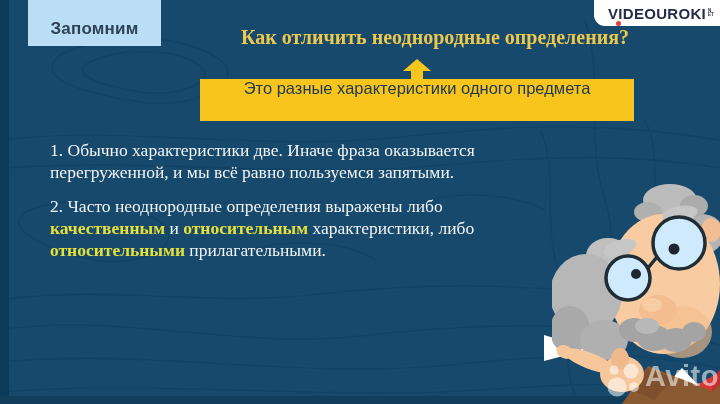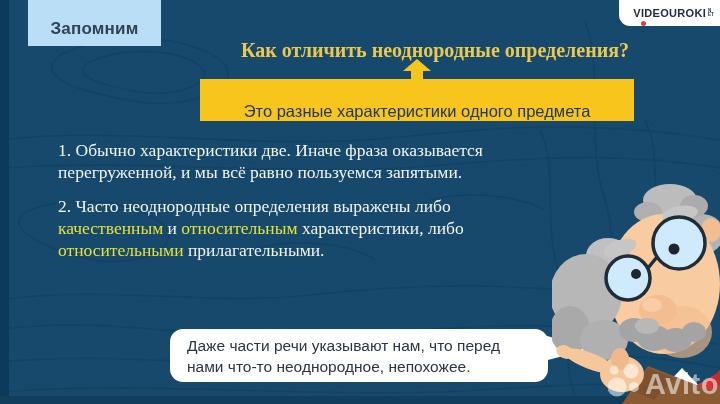--- a/index.html
+++ b/index.html
@@ -7,51 +7,51 @@
   .stage{position:relative;width:720px;height:404px;background:#17496c;overflow:hidden;}
   .pattern{position:absolute;left:0;top:0;z-index:0;}
   .edge-left{position:absolute;left:0;top:0;width:9px;height:404px;background:#0c3a5b;z-index:1;}
   .edge-bottom{position:absolute;left:0;bottom:0;width:720px;height:8px;background:#123e5d;z-index:1;}
 
   .badge{position:absolute;left:28px;top:0;width:133px;height:46px;background:#badef5;
          display:flex;align-items:flex-end;justify-content:center;padding-bottom:7px;
          box-sizing:border-box;z-index:3;}
   .badge span{font-weight:bold;font-size:17px;color:#2e4356;letter-spacing:.2px;}
 
-  .title{position:absolute;left:190px;top:39px;width:490px;text-align:center;z-index:3;
+  .title{position:absolute;left:190px;top:26px;width:490px;text-align:center;z-index:3;
          font-family:"Liberation Serif",serif;font-weight:bold;font-size:20px;color:#ecc84d;}
 
   .arrow-up{position:absolute;left:401px;top:59px;z-index:3;}
   .callout{position:absolute;left:200px;top:79px;width:434px;height:42px;background:#f7c51c;
-           display:flex;align-items:flex-end;justify-content:center;z-index:3;}
+           display:flex;align-items:flex-start;justify-content:center;z-index:3;}
   .callout span{font-size:16.5px;color:#21394f;}
 
   .points{position:absolute;left:50px;top:139px;width:512px;z-index:3;
           font-family:"Liberation Serif",serif;font-size:17.5px;line-height:22px;color:#f3f5f4;}
-  .points p{margin:0 0 12px 8px;white-space:pre-wrap;}
-  .points .hl{color:#e5e13c;}
+  .points p{margin:0 0 12px 0;white-space:pre-wrap;}
+  .points .hl{color:#e5e13c;font-weight:bold;}
 
   .bubble{position:absolute;left:170px;top:329px;width:378px;height:53px;background:#ffffff;
           border-radius:13px;z-index:4;display:flex;align-items:center;box-sizing:border-box;
           padding:6px 14px 6px 17px;}
   .bubble span{font-size:15.5px;line-height:21px;color:#2b3542;white-space:pre-wrap;}
   .bubble-tail{position:absolute;left:544px;top:333px;z-index:4;}
 
   .professor{position:absolute;left:552px;top:182px;z-index:5;}
 
   .logo{position:absolute;right:0;top:0;height:26px;background:#ffffff;z-index:10;
         border-bottom-left-radius:11px;display:flex;align-items:center;
         padding:0 6px 0 14px;}
-  .logo .word{position:relative;font-weight:bold;font-size:11px;color:#232b49;letter-spacing:.3px;}
+  .logo .word{position:relative;font-weight:bold;font-size:15px;color:#232b49;letter-spacing:.3px;}
   .logo .dot{position:absolute;left:22px;bottom:0;width:5px;height:5px;border-radius:50%;
              background:#e23d3d;}
   .logo .net{font-weight:bold;font-size:4.5px;line-height:4px;color:#232b49;width:6px;
              word-break:break-all;margin-left:2px;}
 
-  .watermark{position:absolute;left:605px;top:360px;z-index:11;display:flex;align-items:flex-end;}
+  .watermark{position:absolute;left:605px;top:360px;z-index:11;display:flex;}
   .watermark .avtext{font-weight:bold;font-size:29px;line-height:29px;color:rgba(255,255,255,0.55);
                      letter-spacing:.5px;margin-left:2px;transform:translateY(2px);}
 </style>
 </head>
 <body>
 
 <div class="stage">
 
   <svg class="pattern" width="720" height="404" viewBox="0 0 720 404">
     <g fill="none" stroke="#0d3e62" stroke-width="1.6" opacity="0.5">
@@ -91,24 +91,20 @@
   </div>
 
   <div class="points">
     <p><span>1. Обычно характеристики две. Иначе фраза оказывается
 перегруженной, и мы всё равно пользуемся запятыми.</span></p>
     <p><span>2. Часто неоднородные определения выражены либо
 </span><span class="hl">качественным</span><span> и </span><span class="hl">относительным</span><span> характеристики, либо
 </span><span class="hl">относительными</span><span> прилагательными.</span></p>
   </div>
 
-  <div class="bubble">
-    <span>Даже части речи указывают нам, что перед
-нами что-то неоднородное, непохожее.</span>
-  </div>
   <svg class="bubble-tail" width="48" height="30" viewBox="0 0 48 30">
     <polygon points="0,2 46,16 0,28" fill="#ffffff"></polygon>
   </svg>
 
   <svg class="professor" width="168" height="222" viewBox="0 0 168 222">
 
     <ellipse cx="150" cy="52" rx="22" ry="20" fill="#b3b3b3"></ellipse>
     <ellipse cx="159" cy="48" rx="10" ry="12" fill="#f3bd93"></ellipse>
     <ellipse cx="118" cy="18" rx="27" ry="16" fill="#bcbcbc"></ellipse>
     <ellipse cx="96" cy="30" rx="14" ry="10" fill="#b0b0b0"></ellipse>

